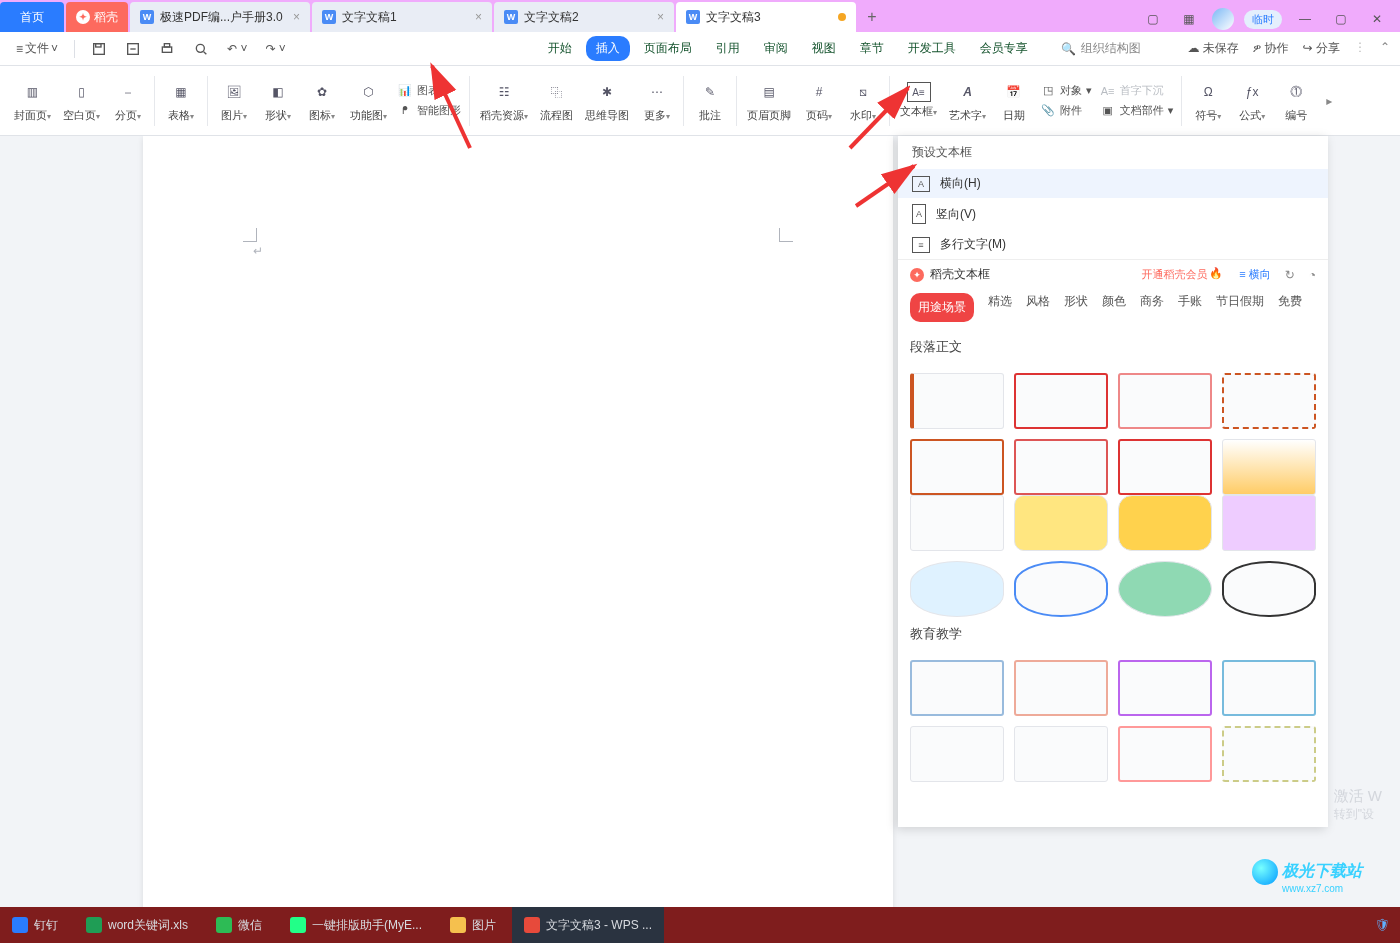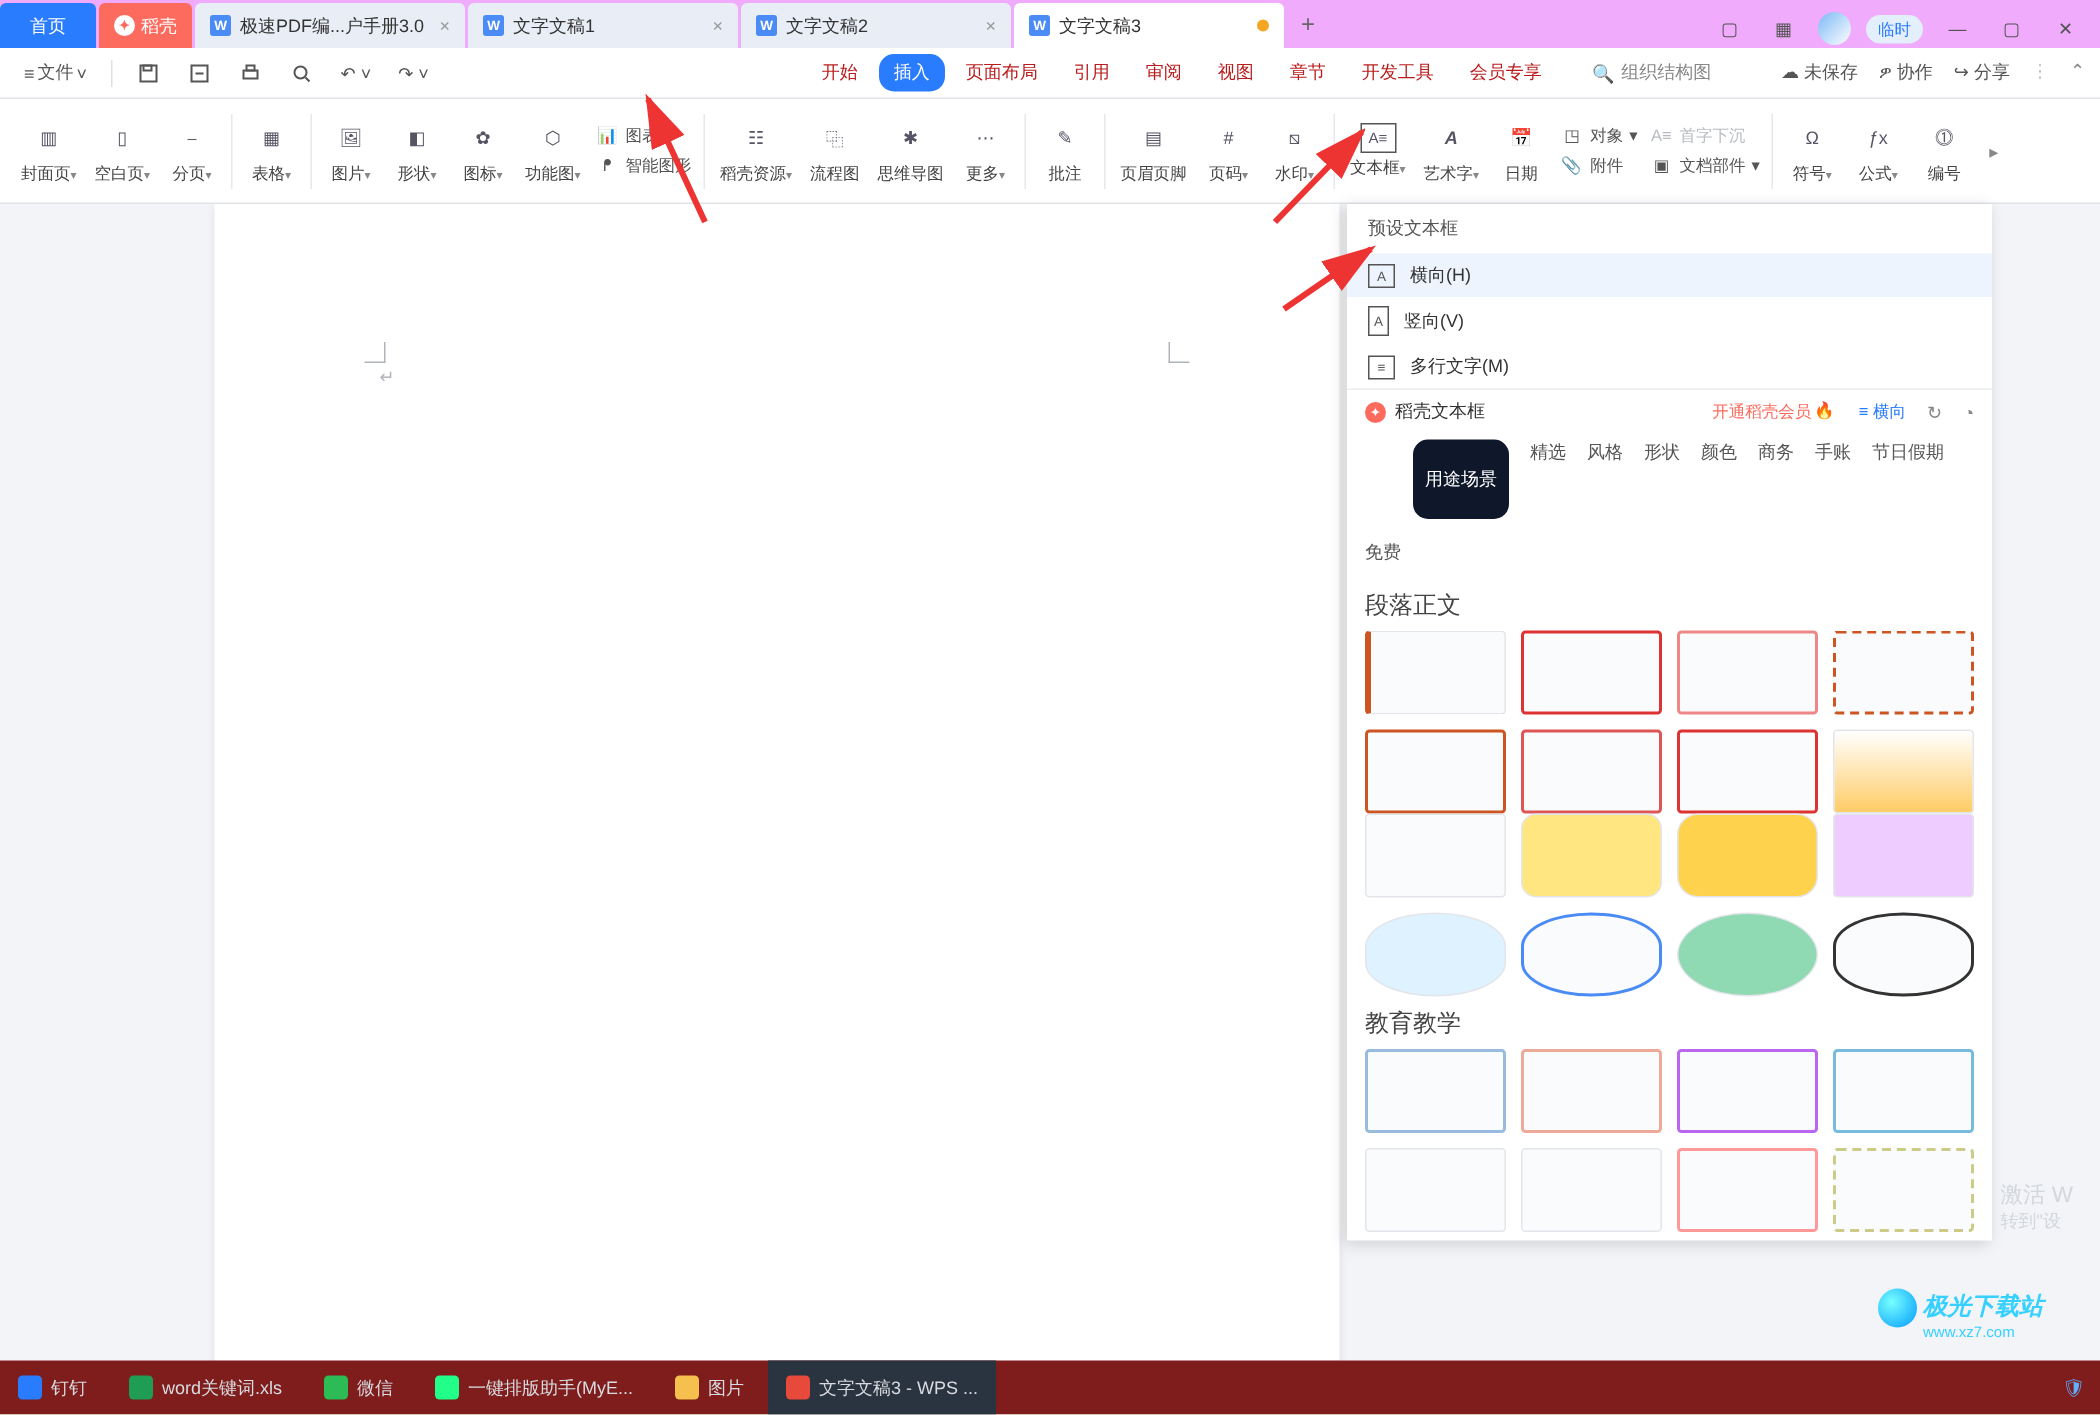--- a/index.html
+++ b/index.html
@@ -17,21 +17,21 @@
 .tab.add { width:28px; justify-content:center; color:#666; font-size:16px; }
 .titlebar .right { margin-left:auto; display:flex; align-items:center; gap:10px; padding:0 6px; }
 .win-btn { width:26px;height:26px;display:flex;align-items:center;justify-content:center;color:#555;font-size:12px; }
 .avatar { width:22px;height:22px;border-radius:50%;background:linear-gradient(135deg,#7bb8f5,#fff); }
 .temp-pill { padding:2px 8px;border-radius:10px;background:#e4effd;color:#2a7cff;font-size:11px; }
 
 .quickbar { height:34px; border-bottom:1px solid #e0e3e8; display:flex; align-items:center; padding:0 10px; gap:6px; color:#444; }
 .qbtn { padding:4px 6px; display:flex; align-items:center; gap:2px; color:#555; }
 .qbtn svg { width:16px;height:16px; }
 .quickbar .mtabs { display:flex; margin-left:240px; gap:4px; }
-.mtab { padding:4px 10px; color:#b91c1c; }
+.mtab { padding:4px 10px; color:#14532d; }
 .mtab.active { background:#2a7cff; color:#fff; border-radius:10px; }
 .quickbar .search { margin-left:18px; color:#888; display:flex; align-items:center; gap:4px; }
 .quickbar .actions { margin-left:auto; display:flex; gap:14px; color:#555; }
 
 .ribbon { height:70px; border-bottom:1px solid #e0e3e8; display:flex; align-items:center; padding:0 8px; gap:0; background:#fff; }
 .rbtn { display:flex; flex-direction:column; align-items:center; justify-content:center; padding:2px 6px; min-width:44px; height:66px; color:#444; }
 .rbtn .bic { width:28px;height:28px; display:flex;align-items:center;justify-content:center;color:#556; }
 .rbtn .lab { font-size:11px; margin-top:2px; white-space:nowrap; }
 .rbtn .dd { font-size:8px;color:#888; }
 .vsep { width:1px; height:50px; background:#e6e8ec; margin:0 4px; }
@@ -51,23 +51,23 @@
 .panel .section-title { padding:8px 14px; color:#555; font-size:12px; }
 .panel .opt { display:flex; align-items:center; gap:10px; padding:6px 14px; cursor:default; }
 .panel .opt.selected { background:#eef4fe; }
 .panel .opt .oic { width:18px;height:16px;border:1.5px solid #555;display:flex;align-items:center;justify-content:center;font-size:9px;color:#555; }
 .panel .dk-header { display:flex; align-items:center; padding:6px 12px; gap:6px; border-top:1px solid #eee; }
 .panel .dk-header .dk-ic { width:14px;height:14px;border-radius:50%;background:#fd6a5e;color:#fff;font-size:9px;display:flex;align-items:center;justify-content:center; }
 .panel .dk-header .vip { margin-left:auto; color:#fd6a5e; font-size:11px; display:flex;gap:2px; }
 .panel .dk-header .layout-t { margin-left:10px; color:#2a7cff; font-size:11px; }
 .panel .dk-header .ic2 { margin-left:8px; color:#888; }
 .panel .cats { display:flex; gap:14px; padding:4px 12px 8px; font-size:12px; color:#555; flex-wrap:wrap; }
-.panel .cats .cat.active { background:#0f172a; color:#fff; padding:18px 8px; border-radius:10px;margin-left:32px; }
+.panel .cats .cat.active { background:#ef4444; color:#fff; padding:6px 8px; border-radius:10px; }
 .panel .scroll { flex:1; overflow:auto; padding:0 12px 8px; }
-.panel .group-label { font-size:16px; color:#444; padding:8px 0 6px; }
+.panel .group-label { font-size:13px; color:#444; padding:8px 0 17px; }
 .panel .grid { display:flex; gap:10px; }
 .panel .card { width:98px; height:56px; border:1px solid #e3e5ea; border-radius:3px; background:#fafbfc; display:flex;align-items:center;justify-content:center; }
 .watermark { position:absolute; right:18px; bottom:120px; color:#d3d6dc; font-size:15px; z-index:60; }
 
 .taskbar { position:absolute; left:0; right:0; bottom:0; height:36px; background:#7f1d1d; display:flex; align-items:center; color:#d8dbe0; font-size:12px; gap:4px; }
 .task { display:flex; align-items:center; gap:6px; padding:0 12px; height:100%; }
 .task .tic { width:16px;height:16px;border-radius:3px; }
 .task.dd .tic { background:#2a7cff; }
 .task.xls .tic { background:#1f9d55; }
 .task.wx .tic { background:#2dbb55; }

